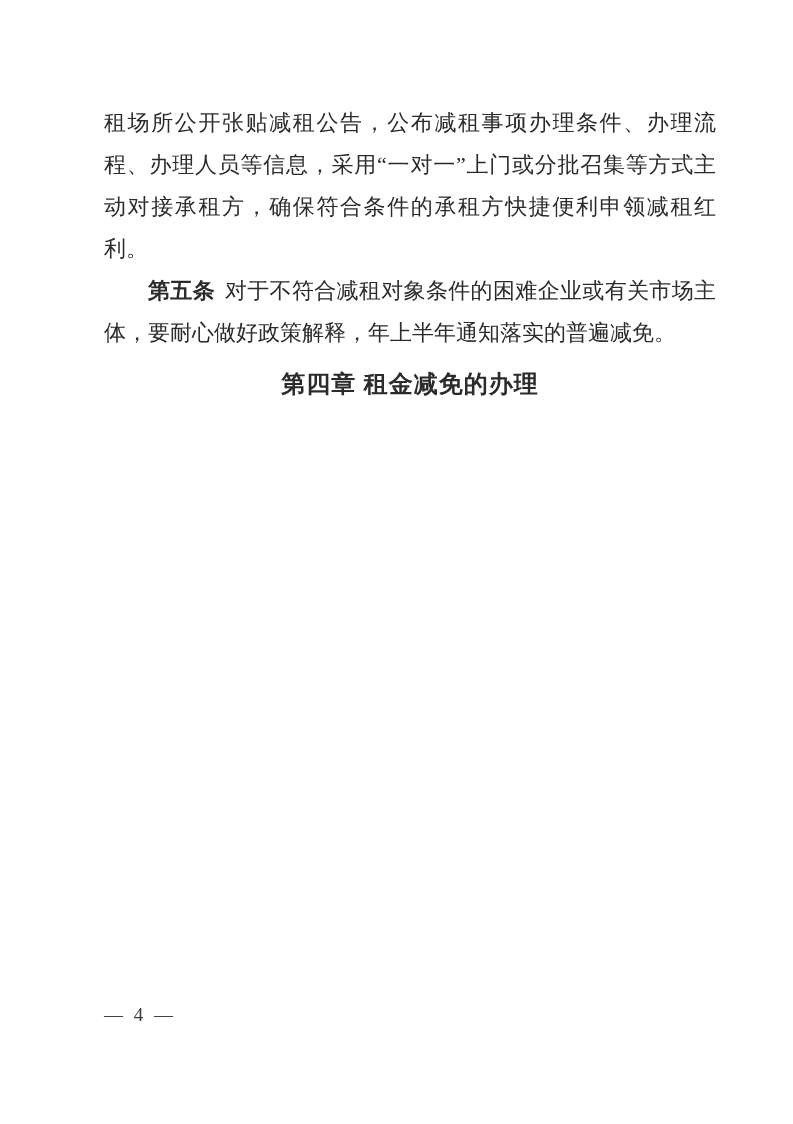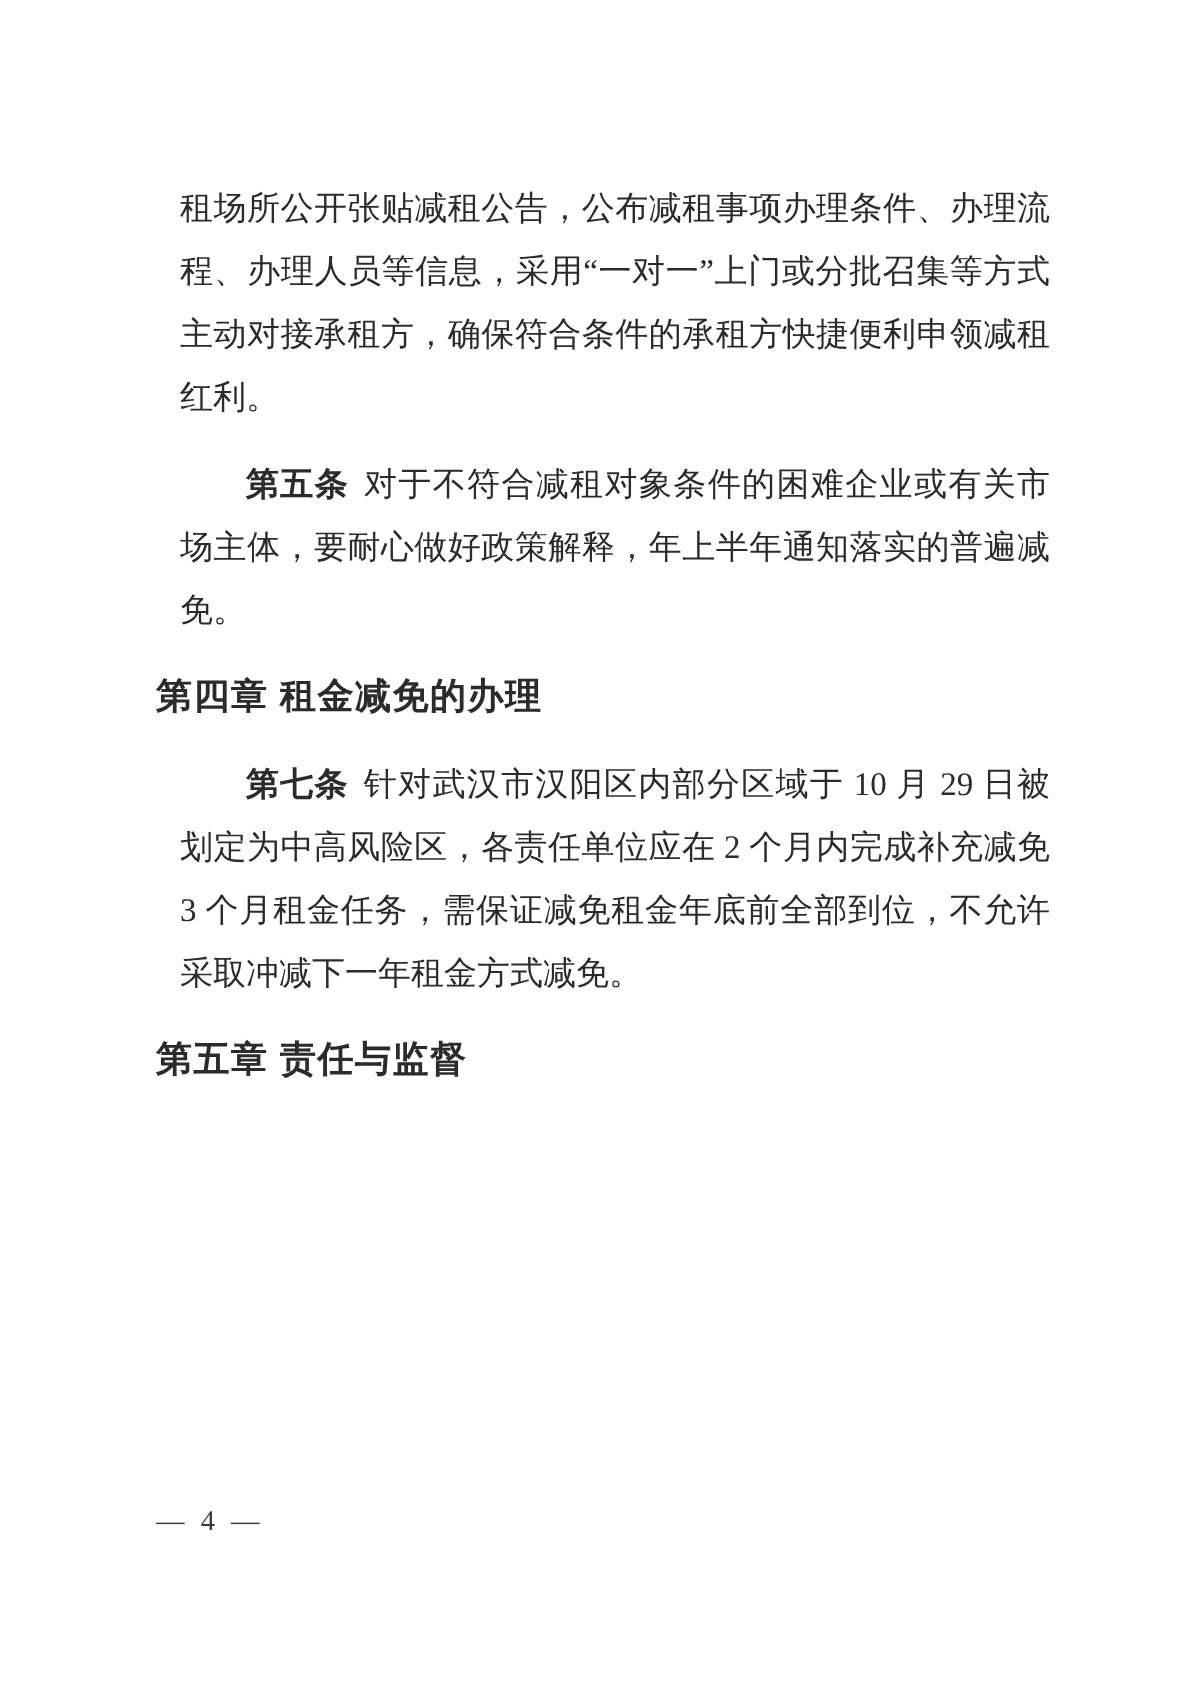--- a/index.html
+++ b/index.html
@@ -19,39 +19,39 @@
   .content {
     position: absolute;
     left: 104px;
     top: 102px;
     width: 612px;
     font-size: 22px;
     line-height: 42px;
     text-align: justify;
   }
   .para {
-    margin: 16px;
+    margin: 0;
     text-indent: 2em;
     word-break: break-all;
     text-justify: inter-character;
   }
   .para.no-indent {
     text-indent: 0;
   }
   .lead {
     font-family: Liberation Sans, sans-serif;
     font-weight: 700;
     margin-right: 0.45em;
   }
   .chapter {
     margin: 9px 0 4px 0;
     font-family: "Liberation Sans", "DejaVu Sans", sans-serif;
     font-size: 24px;
     font-weight: 700;
-    text-align: left;
+    text-align: center;
     text-indent: 0;
     line-height: 42px;
     letter-spacing: 1px;
   }
   .page-footer {
     position: absolute;
     left: 104px;
     top: 1004px;
   }
   .page-number {
@@ -67,24 +67,22 @@
 
   <main class="content">
 
     <p class="para no-indent"><span>租场所公开张贴减租公告，公布减租事项办理条件、办理流程、办理人员等信息，采用“一对一”上门或分批召集等方式主动对接承租方，确保符合条件的承租方快捷便利申领减租红利。</span></p>
 
     <p class="para"><b class="lead">第五条</b><span>对于不符合减租对象条件的困难企业或有关市场主体，要耐心做好政策解释，年上半年通知落实的普遍减免。</span></p>
 
     <h2 class="chapter">第四章 租金减免的办理</h2>
 
 
-    <p class="para"><b class="lead">第七条</b><span>针对武汉市汉阳区内部分区域于 10 月 29 日被划定为中高风险区，各责任单位应在 2 个月内完成补充减免 3 个月租金任务，需保证减免租金年底前全部到位，不允许采取冲减下一年租金方式减免。</span></p>
 
 
-    <h2 class="chapter">第五章 责任与监督</h2>
 
 
   </main>
 
   <footer class="page-footer">
     <span class="page-number">— 4 —</span>
   </footer>
 
 </div>
 

